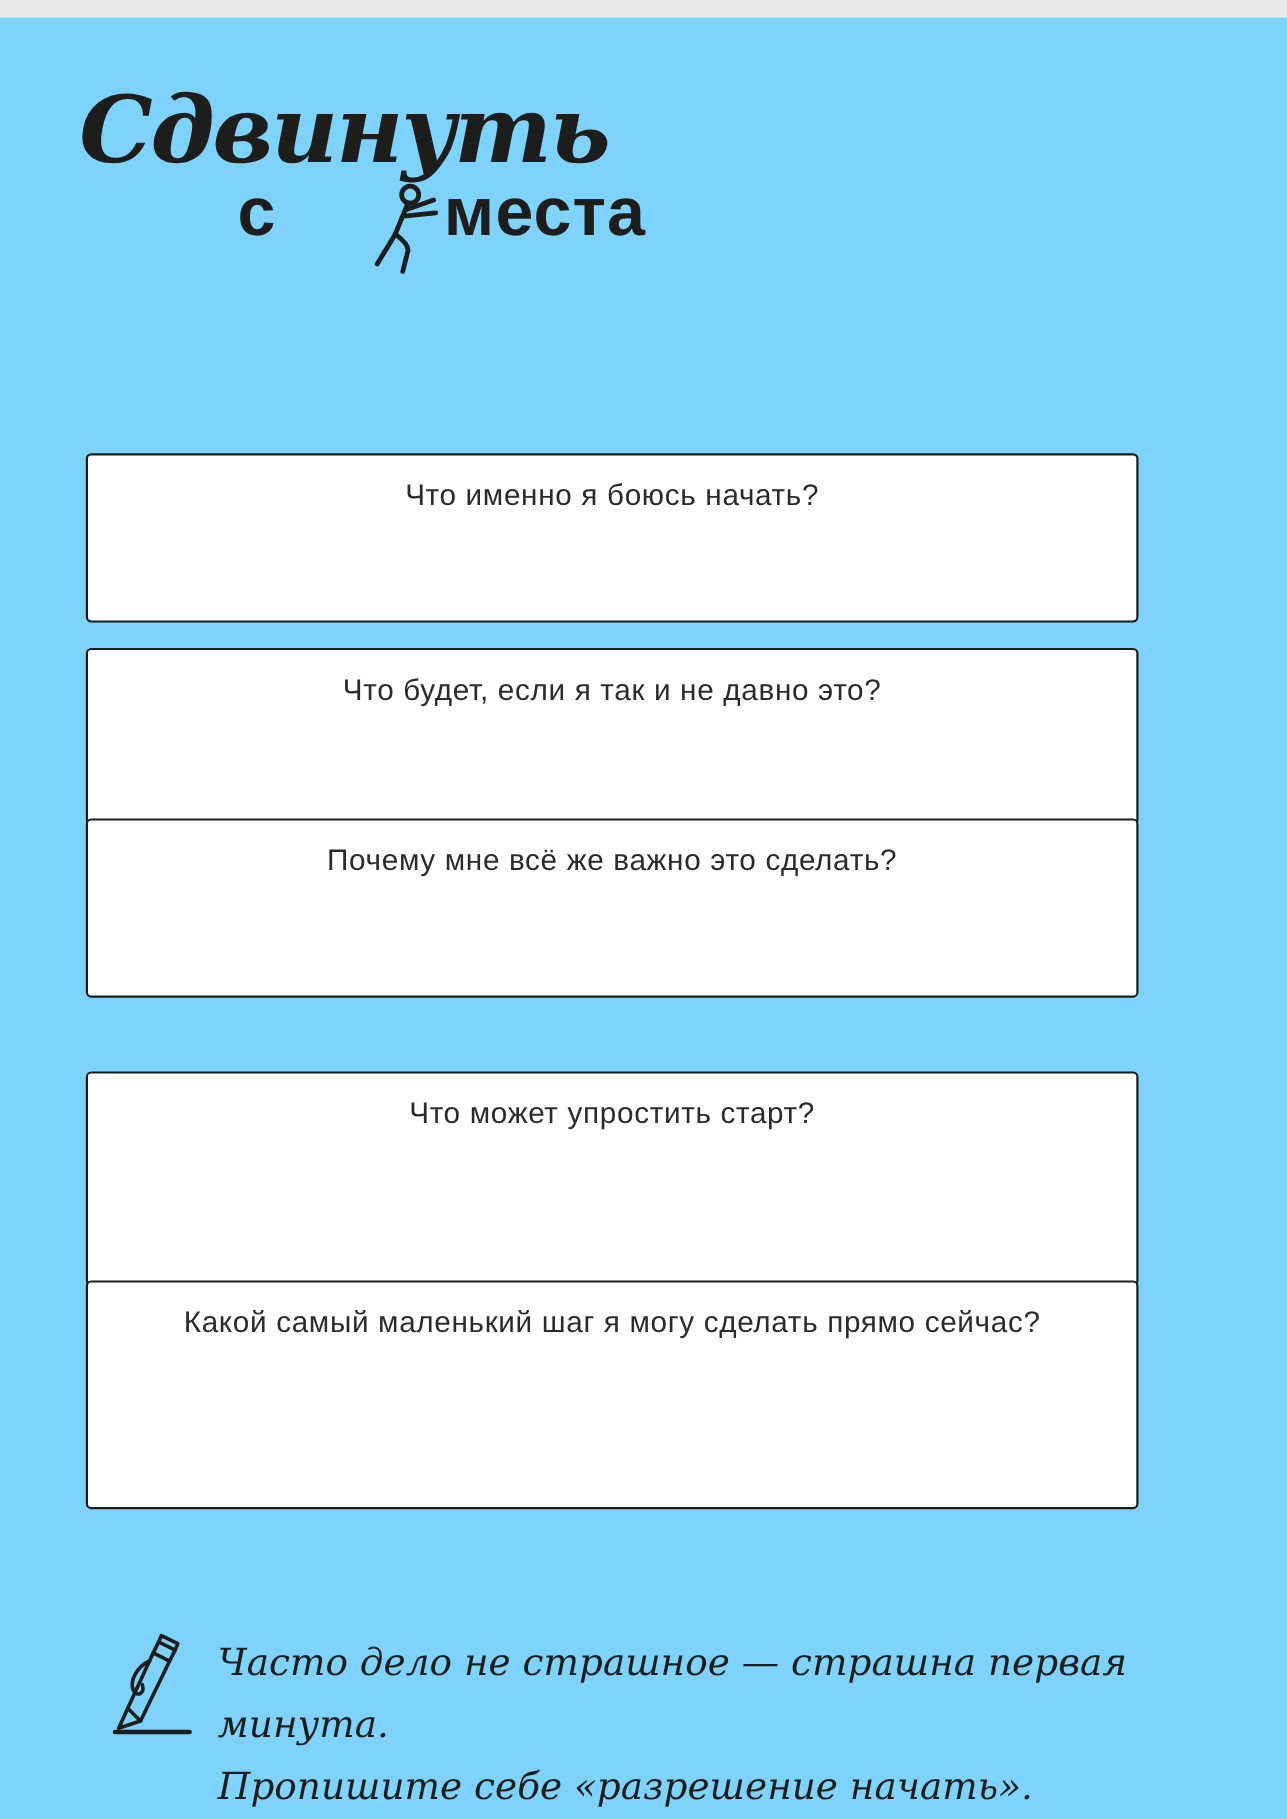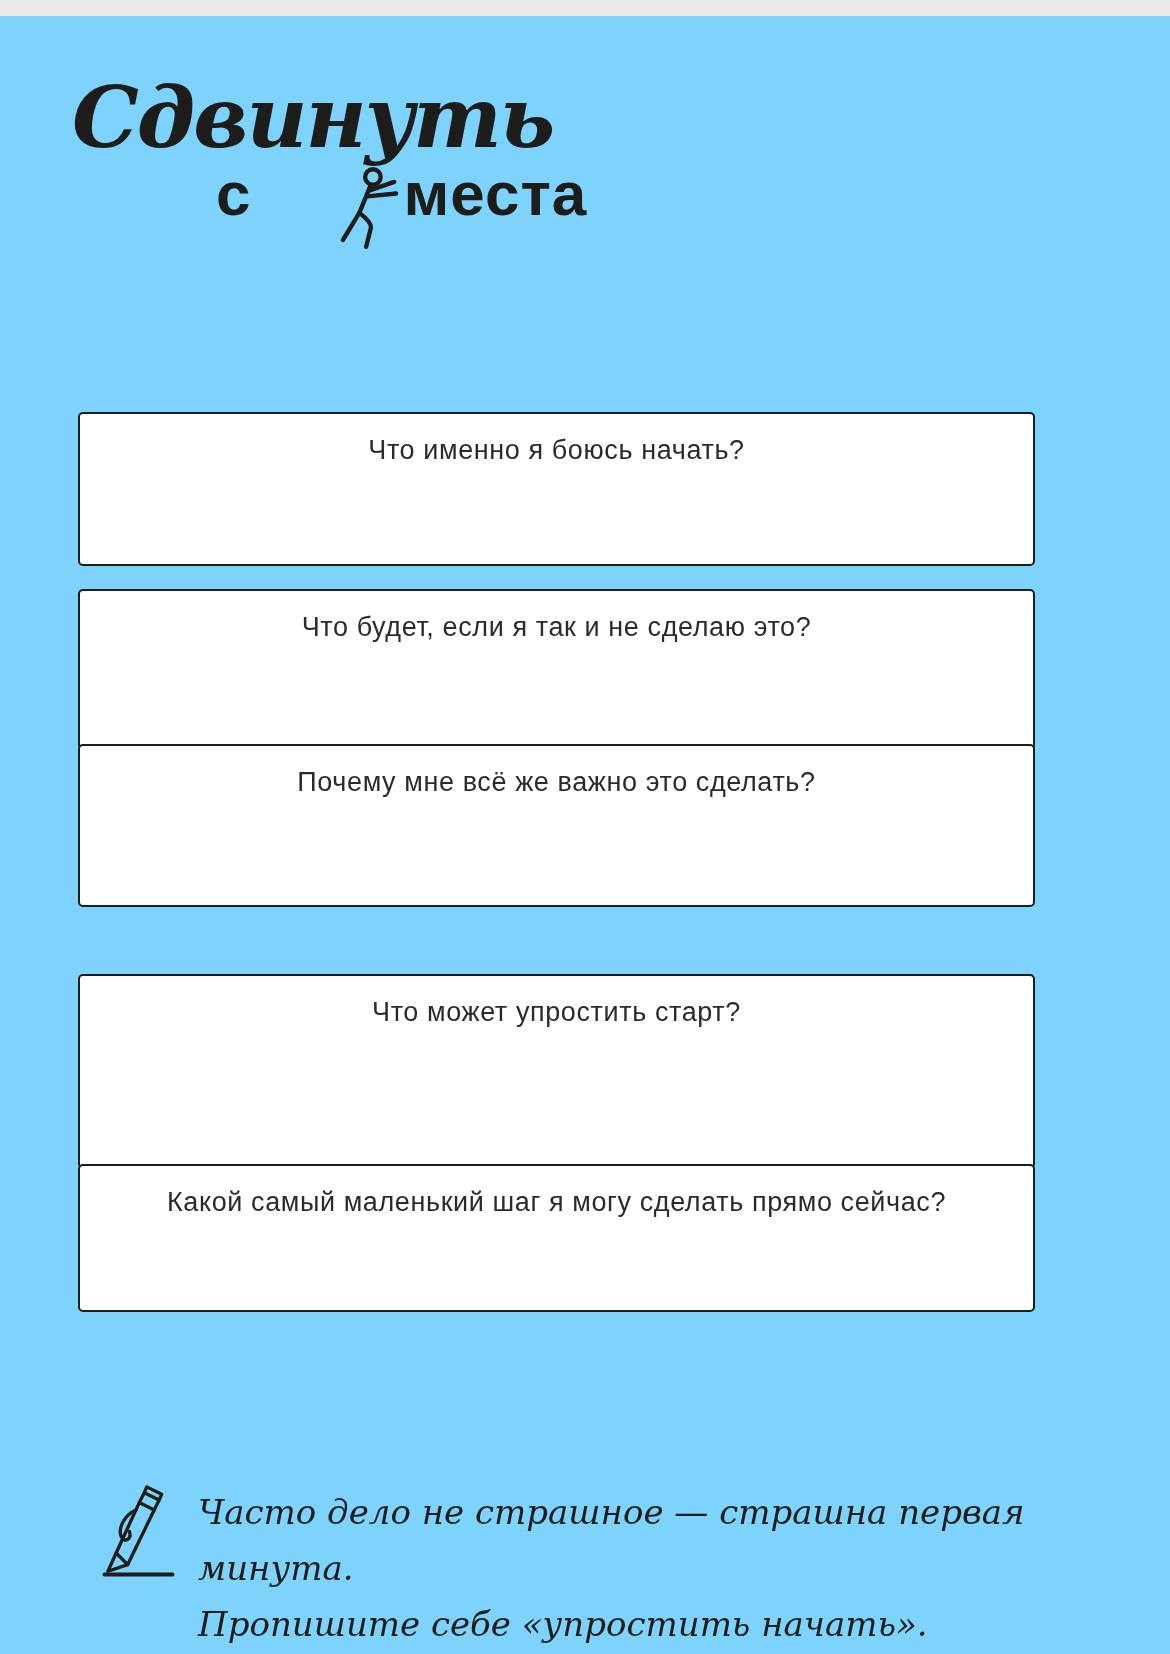--- a/index.html
+++ b/index.html
@@ -64,21 +64,21 @@
     left: 78px;
     width: 957px;
     border: 2px solid #1d1d1b;
     border-radius: 5px;
     background: #ffffff;
   }
   .answer-box:nth-of-type(1) { top: 396px;  height: 154px; }
   .answer-box:nth-of-type(2) { top: 573px;  height: 161px; }
   .answer-box:nth-of-type(3) { top: 728px;  height: 163px; }
   .answer-box:nth-of-type(4) { top: 958px;  height: 195px; }
-  .answer-box:nth-of-type(5) { top: 1148px; height: 148px; }
+  .answer-box:nth-of-type(5) { top: 1148px; height: 208px; }
   .question {
     margin-top: 21px;
     text-align: center;
     font-weight: 400;
     font-size: 27px;
     letter-spacing: 0.6px;
     color: #2b2b2b;
   }
 
   
@@ -127,21 +127,21 @@
   </header>
 
   <div class="intro">
   </div>
 
   <main>
     <section class="answer-box">
       <h2 class="question">Что именно я боюсь начать?</h2>
     </section>
     <section class="answer-box">
-      <h2 class="question">Что будет, если я так и не сделаю это?</h2>
+      <h2 class="question">Что будет, если я так и не давно это?</h2>
     </section>
     <section class="answer-box">
       <h2 class="question">Почему мне всё же важно это сделать?</h2>
     </section>
     <section class="answer-box">
       <h2 class="question">Что может упростить старт?</h2>
     </section>
     <section class="answer-box">
       <h2 class="question">Какой самый маленький шаг я могу сделать прямо сейчас?</h2>
     </section>
@@ -153,17 +153,17 @@
         <path d="M18 108 L28 86 L56 25 L74 34 L42 100 Z"></path>
         <path d="M28 86 L42 100"></path>
         <path d="M56 25 L62 13 L80 22 L74 34"></path>
         <path d="M62 13 L65 6 L83 15 L80 22"></path>
         <path d="M52 34 C38 40 30 56 34 66 C38 74 47 70 44 60"></path>
         <path d="M14 112 L96 112" stroke-width="5"></path>
       </svg>
     </span>
     <div class="note-text">
       <div>Часто дело не страшное — страшна первая минута.</div>
-      <div>Пропишите себе «упростить начать».</div>
+      <div>Пропишите себе «разрешение начать».</div>
     </div>
   </footer>
 
 </div>
 
 </body></html>

